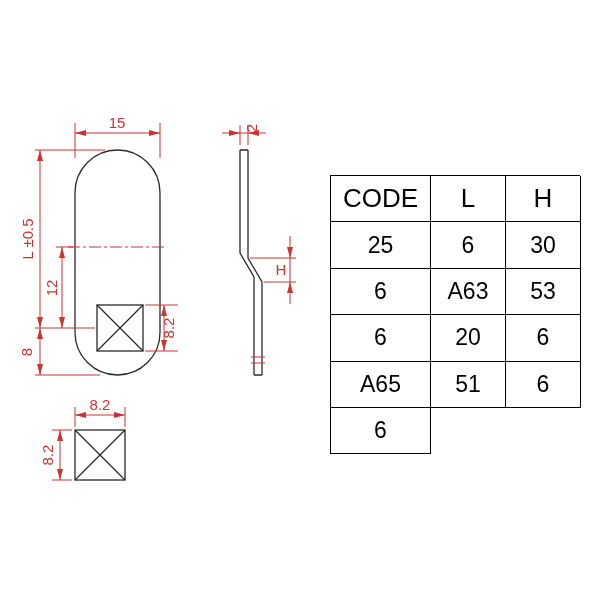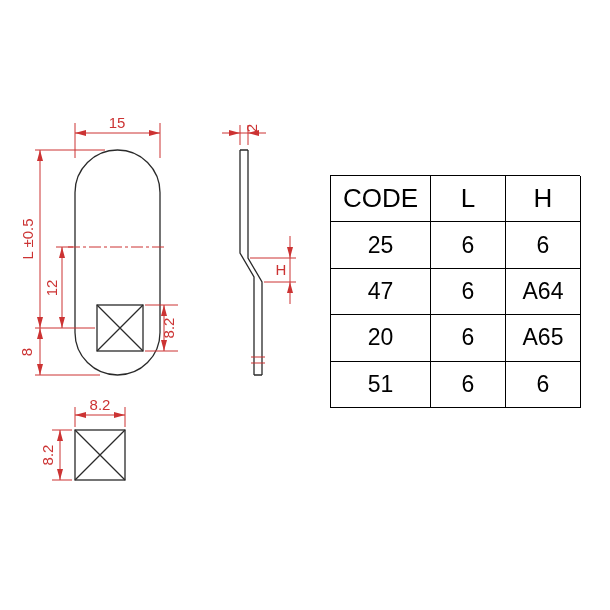--- a/index.html
+++ b/index.html
@@ -86,26 +86,27 @@
   </svg>
 
   <div class="spec-table">
     <div class="cell head">CODE</div>
     <div class="cell head">L</div>
     <div class="cell head">H</div>
 
     <div class="cell val">25</div>
     <div class="cell val">6</div>
 
+    <div class="cell val">30</div>
     <div class="cell val">6</div>
 
-    <div class="cell val">47</div>
+    <div class="cell val">A63</div>
+    <div class="cell val">53</div>
     <div class="cell val">6</div>
 
-    <div class="cell val">A64</div>
     <div class="cell val">20</div>
     <div class="cell val">6</div>
 
     <div class="cell val">A65</div>
     <div class="cell val">51</div>
     <div class="cell val">6</div>
 
     <div class="cell val">6</div>
   </div>
 

